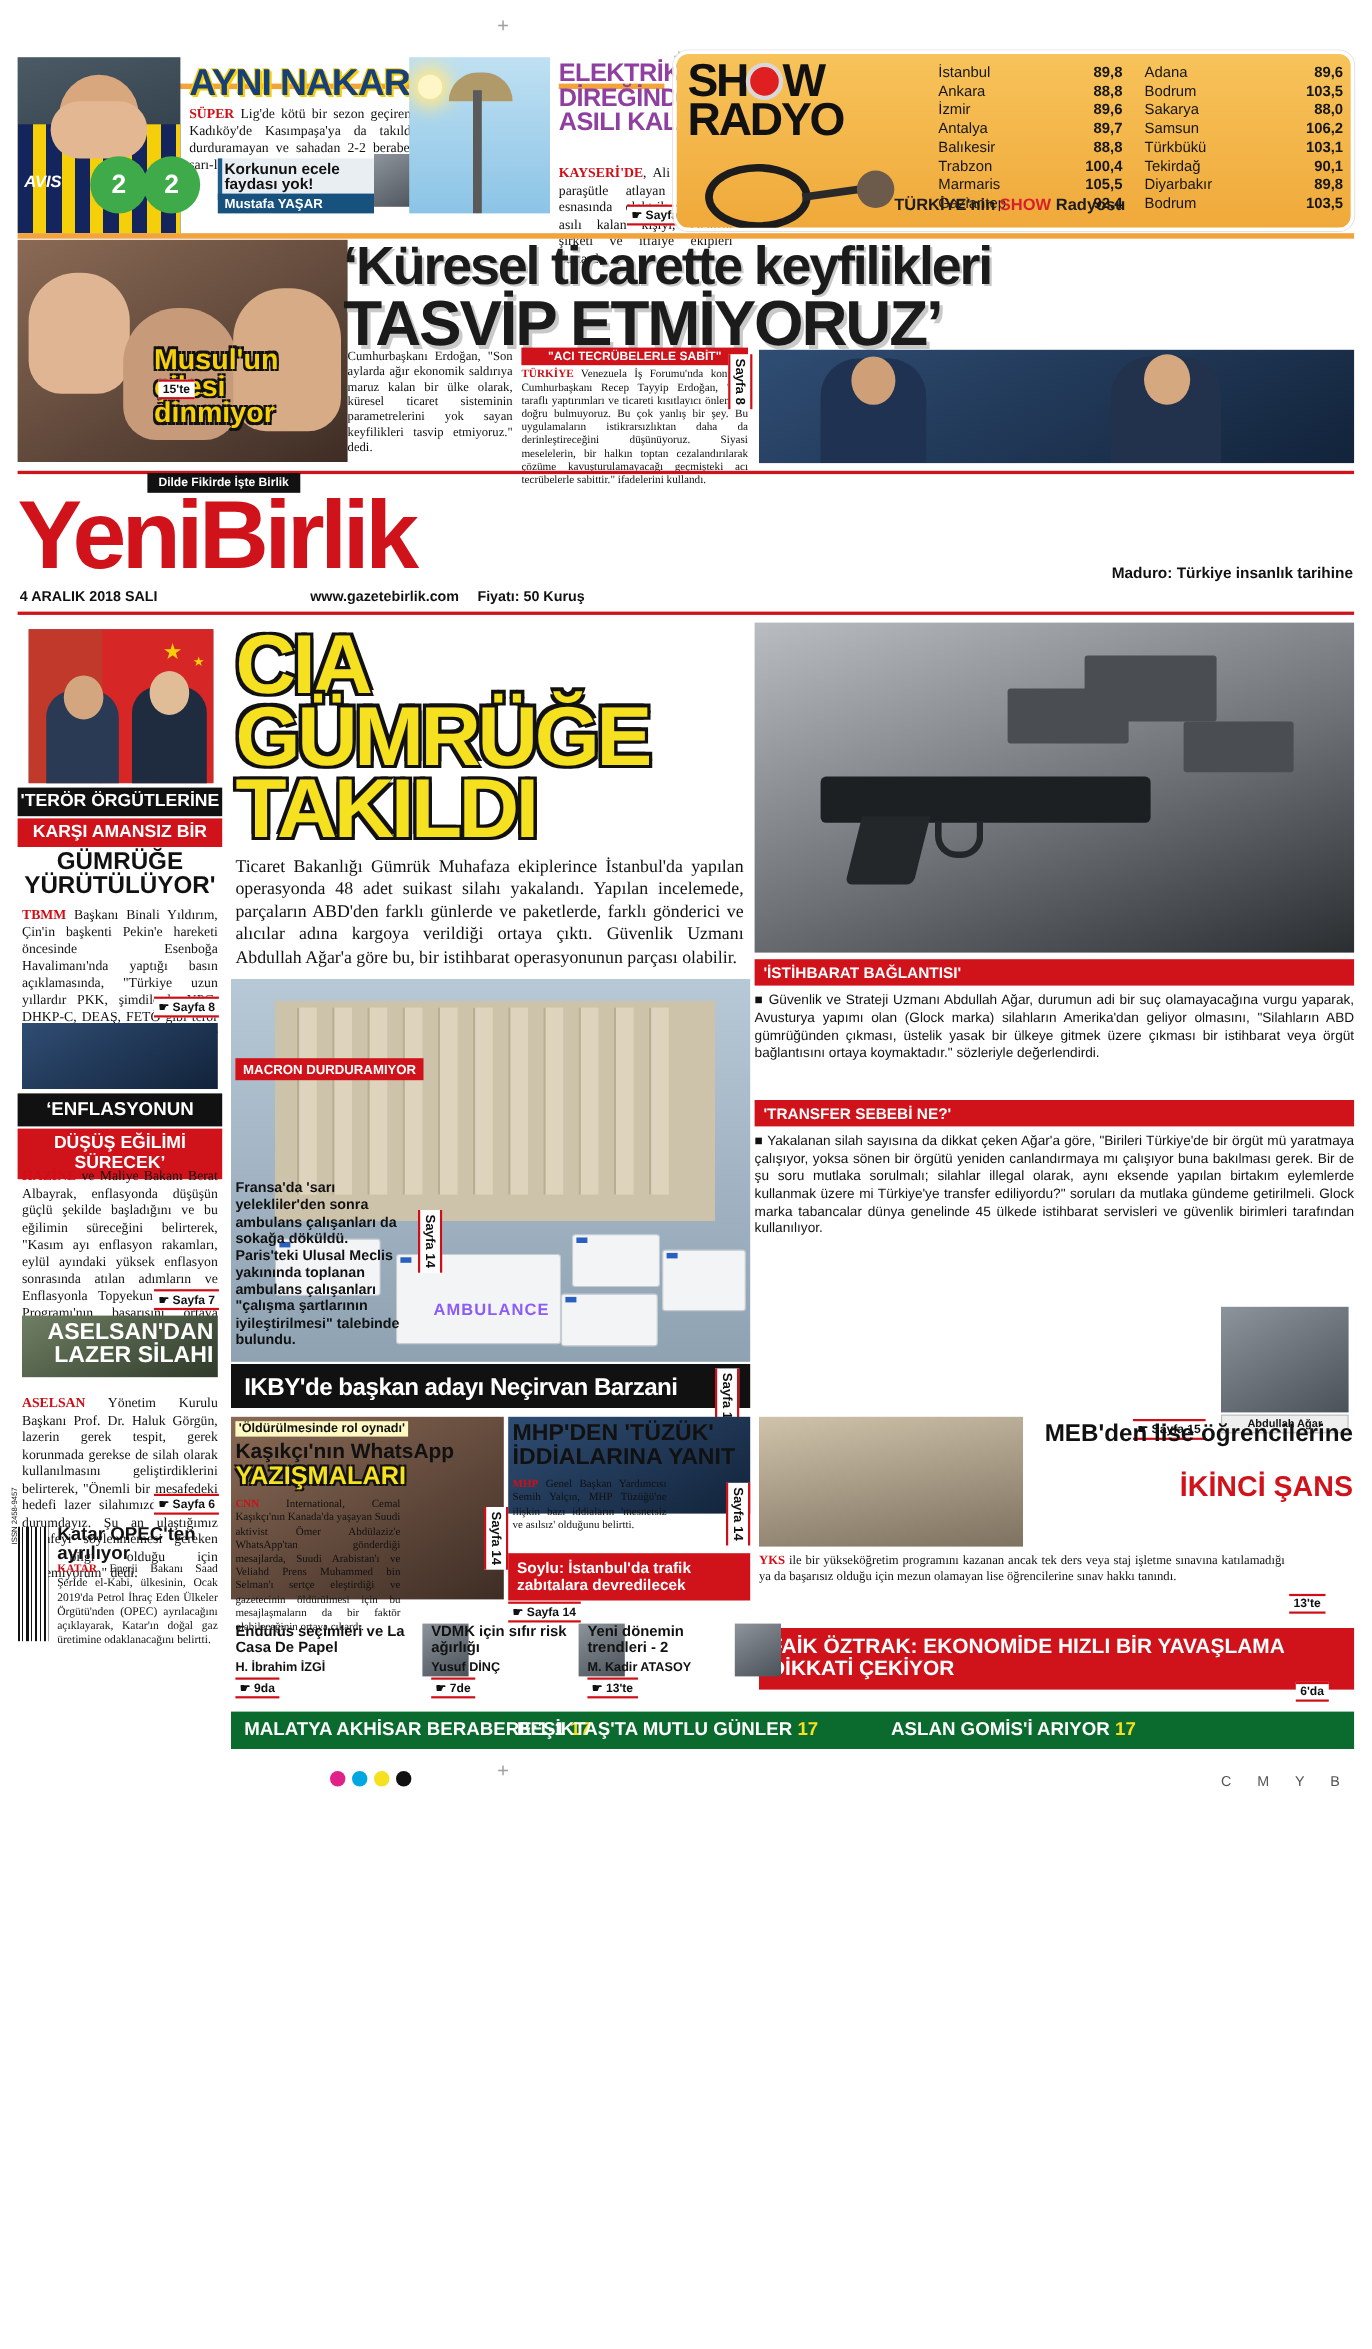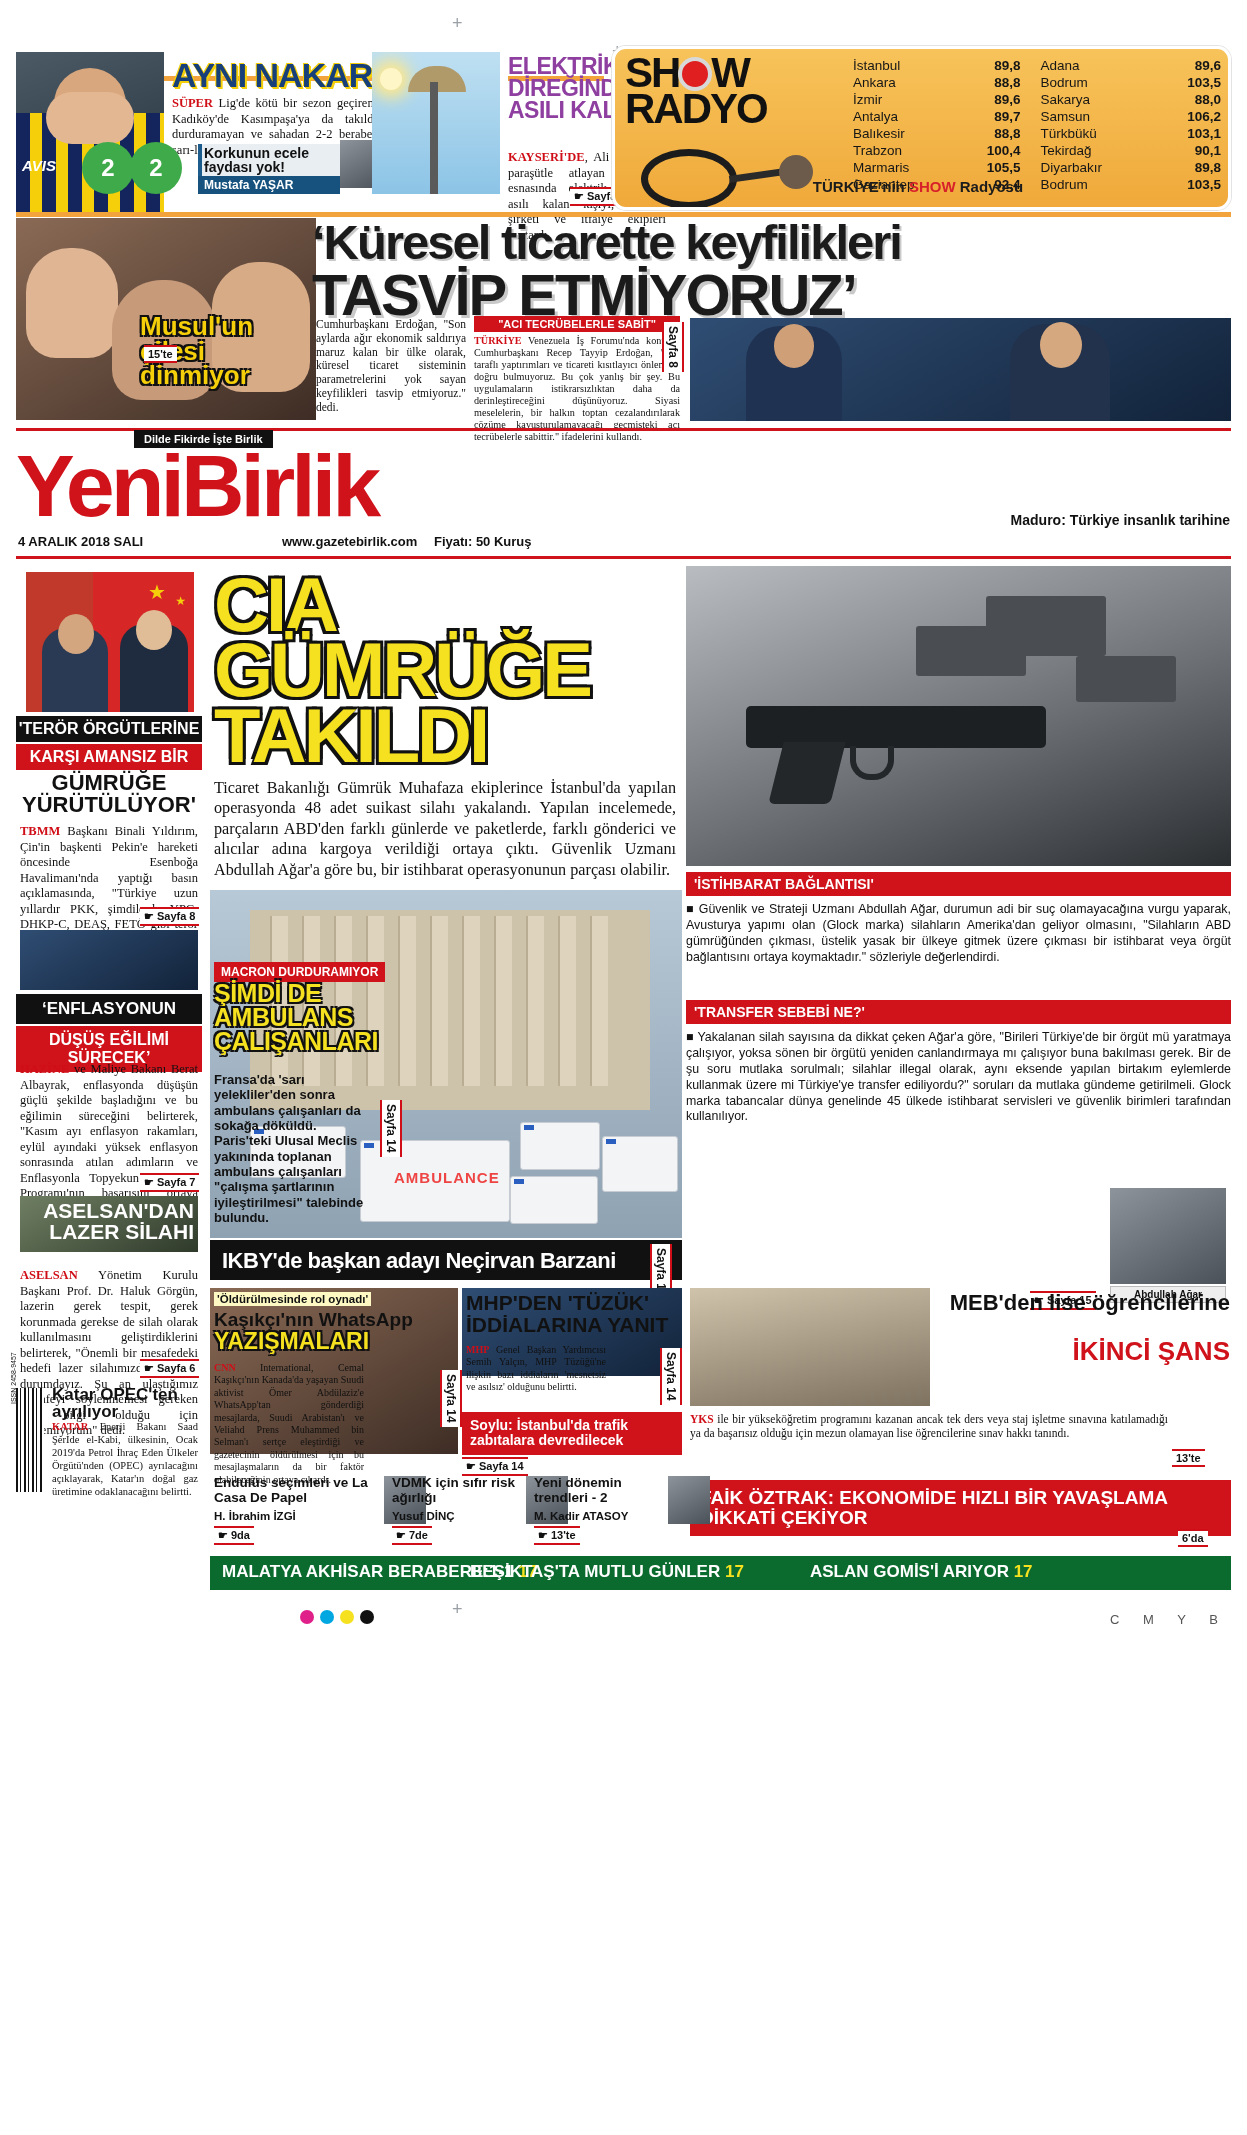--- a/index.html
+++ b/index.html
@@ -499,24 +499,23 @@
       </div>
     <div class="amb" style="left:310px; top:232px; width:80px; height:48px;">
         <i></i>
       </div>
     <div class="amb" style="left:392px; top:246px; width:76px; height:56px;">
         <i></i>
       </div>
     <div class="amb" style="left:300px; top:286px; width:88px; height:48px;">
         <i></i>
       </div>
-    <div style="position:absolute; left:184px; top:279px; color:#ef4444; font-weight:bold; font-size:15px; letter-spacing:1px;">AMBULANCE</div>
+    <div style="position:absolute; left:184px; top:292px; color:#8b5cf6; font-weight:bold; font-size:15px; letter-spacing:1px;">AMBULANCE</div>
   </div>
   <div id="macron-kick">MACRON DURDURAMIYOR</div>
-  <div id="macron-title">ŞİMDİ DE AMBULANS ÇALIŞANLARI</div>
   <div id="macron-text">Fransa'da 'sarı yelekliler'den sonra ambulans çalışanları da sokağa döküldü. Paris'teki Ulusal Meclis yakınında toplanan ambulans çalışanları "çalışma şartlarının iyileştirilmesi" talebinde bulundu.</div>
   <div id="macron-sayfa"><span class="sayfa-vert">Sayfa 14</span></div>
 
   <div id="ikby-bar"></div>
   <div id="ikby-text">IKBY'de başkan adayı Neçirvan Barzani</div>
   <div id="ikby-sayfa"><span class="sayfa-vert">Sayfa 14</span></div>
 
   <div id="kasik-photo" class="photo warm"></div>
   <div id="kasik-kick">'Öldürülmesinde rol oynadı'</div>
   <div id="kasik-h1">Kaşıkçı'nın WhatsApp</div>

